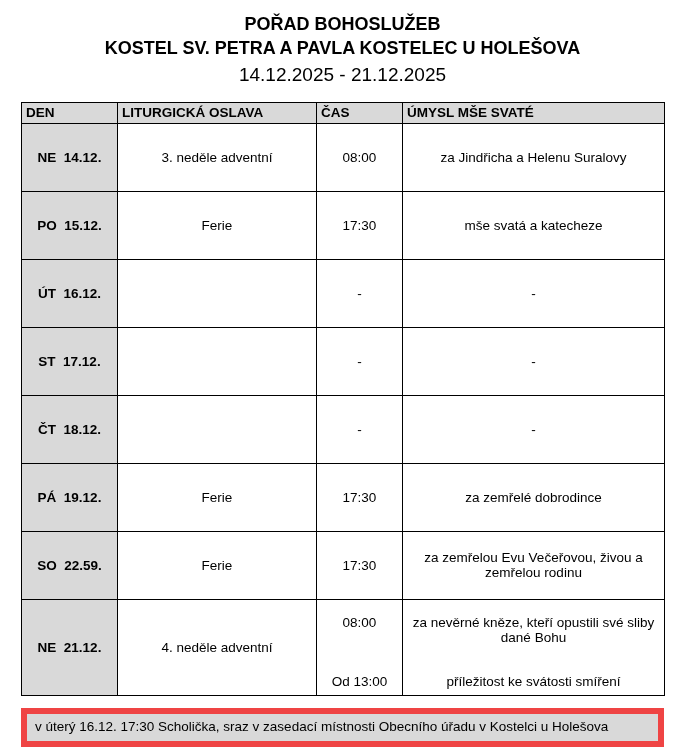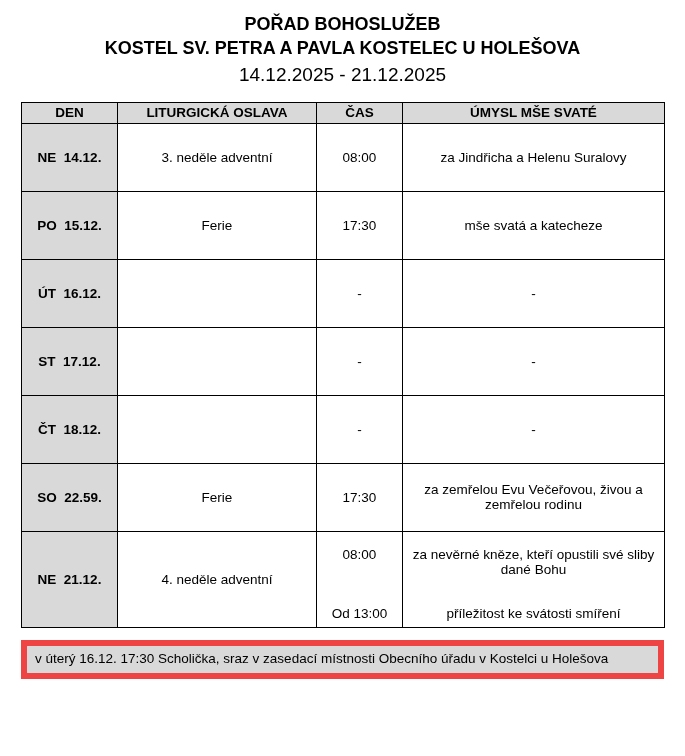--- a/index.html
+++ b/index.html
@@ -34,21 +34,21 @@
   table.schedule th, table.schedule td {
     border: 1.5px solid #000000;
     font-size: 13.5px;
     padding: 2px 4px;
     overflow: hidden;
   }
   table.schedule th {
     background: #d9d9d9;
     font-weight: bold;
     height: 21px;
-    text-align: center;
+    text-align: left;
   }
   col.c-den   { width: 96px; }
   col.c-oslava{ width: 199px; }
   col.c-cas   { width: 86px; }
   col.c-umysl { width: 262px; }
 
   td.den-cell {
     background: #d9d9d9;
     font-weight: bold;
     text-align: center;
@@ -135,20 +135,26 @@
         <td class="data-cell">-</td>
         <td class="data-cell">-</td>
       </tr>
       <tr class="data-row">
         <td class="den-cell">ČT  18.12.</td>
         <td class="data-cell"></td>
         <td class="data-cell">-</td>
         <td class="data-cell">-</td>
       </tr>
       <tr class="data-row">
+        <td class="den-cell">PÁ  19.12.</td>
+        <td class="data-cell">Ferie</td>
+        <td class="data-cell">17:30</td>
+        <td class="data-cell">za zemřelé dobrodince</td>
+      </tr>
+      <tr class="data-row">
         <td class="den-cell">SO  22.59.</td>
         <td class="data-cell">Ferie</td>
         <td class="data-cell">17:30</td>
         <td class="data-cell">za zemřelou Evu Večeřovou, živou a zemřelou rodinu</td>
       </tr>
       <tr class="last-row">
         <td class="den-cell">NE  21.12.</td>
         <td class="data-cell">4. neděle adventní</td>
         <td class="data-cell">
           <div class="stack">

